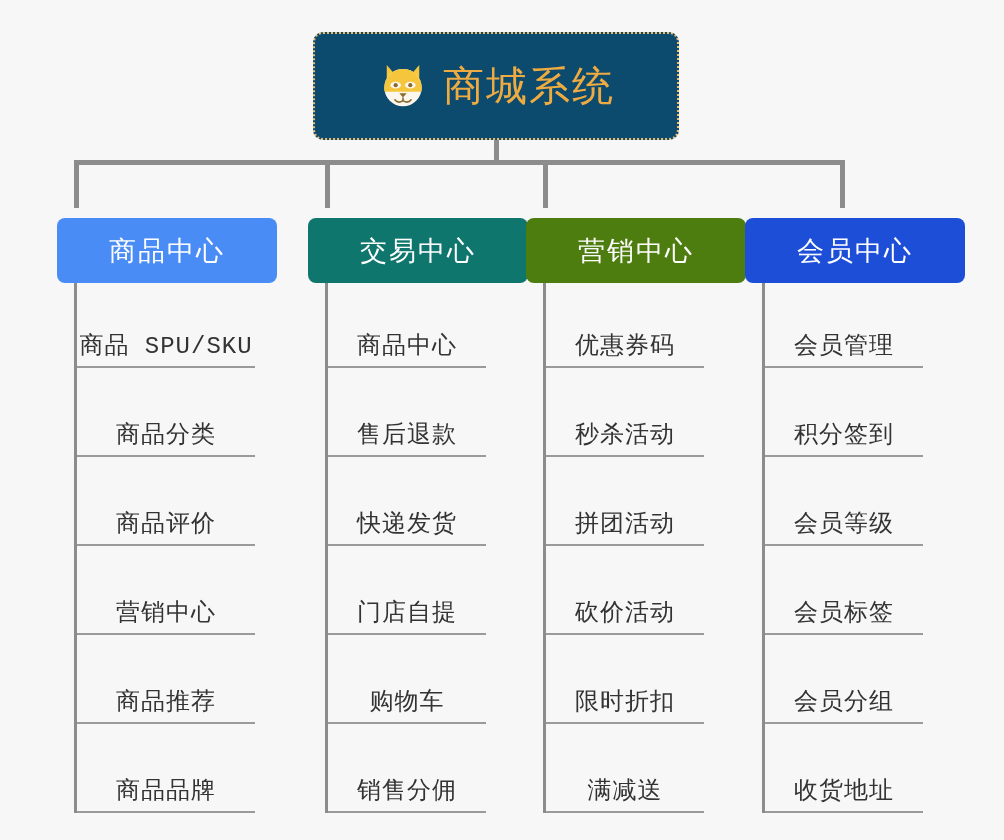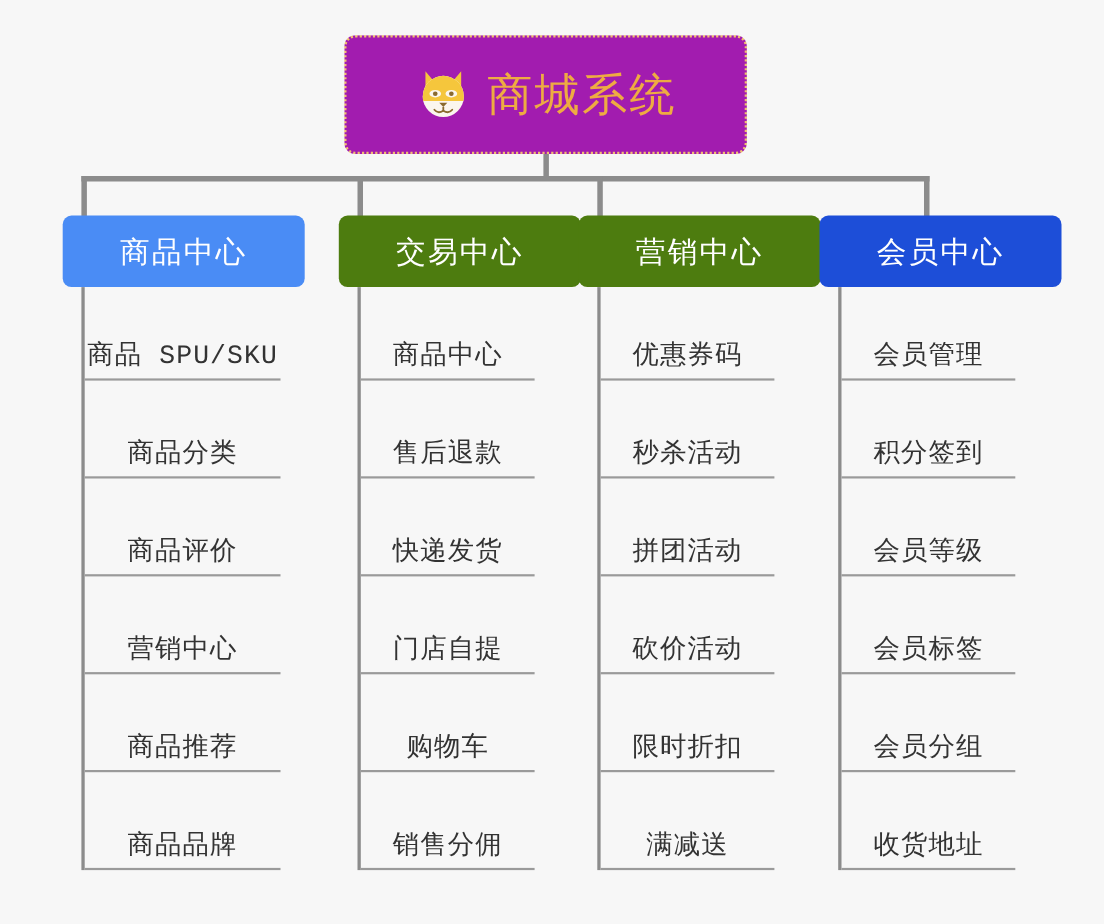--- a/index.html
+++ b/index.html
@@ -23,21 +23,21 @@
   }
 
   
   .root-card {
     position: absolute;
     left: 313px;
     top: 32px;
     width: 366px;
     height: 108px;
     box-sizing: border-box;
-    background: #a21caf;
+    background: #0c4a6e;
     border: 2px dotted #f0c070;
     border-radius: 10px;
     display: flex;
     align-items: center;
     justify-content: center;
     gap: 14px;
   }
   .root-emoji {
     width: 52px;
     height: 52px;
@@ -78,36 +78,36 @@
   
   .columns {
     position: absolute;
     left: 0;
     top: 0;
     width: 1004px;
     height: 840px;
   }
   .column {
     position: absolute;
-    top: 196px;
+    top: 218px;
     width: 220px;
   }
   .col-head {
     height: 65px;
     border-radius: 8px;
     color: #ffffff;
     font-size: 27px;
     display: flex;
     align-items: center;
     justify-content: center;
     letter-spacing: 2px;
     white-space: nowrap;
   }
   .col-head-blue   { background: #4a8cf5; }
-  .col-head-red    { background: #4d7c0f; }
+  .col-head-red    { background: #0f766e; }
   .col-head-orange { background: #4d7c0f; }
   .col-head-green  { background: #1d4ed8; }
 
   
   .leaf-list {
     position: relative;
     margin-left: 17px;
     padding-left: 0;
     border-left: 3px solid #8c8c8c;
   }

